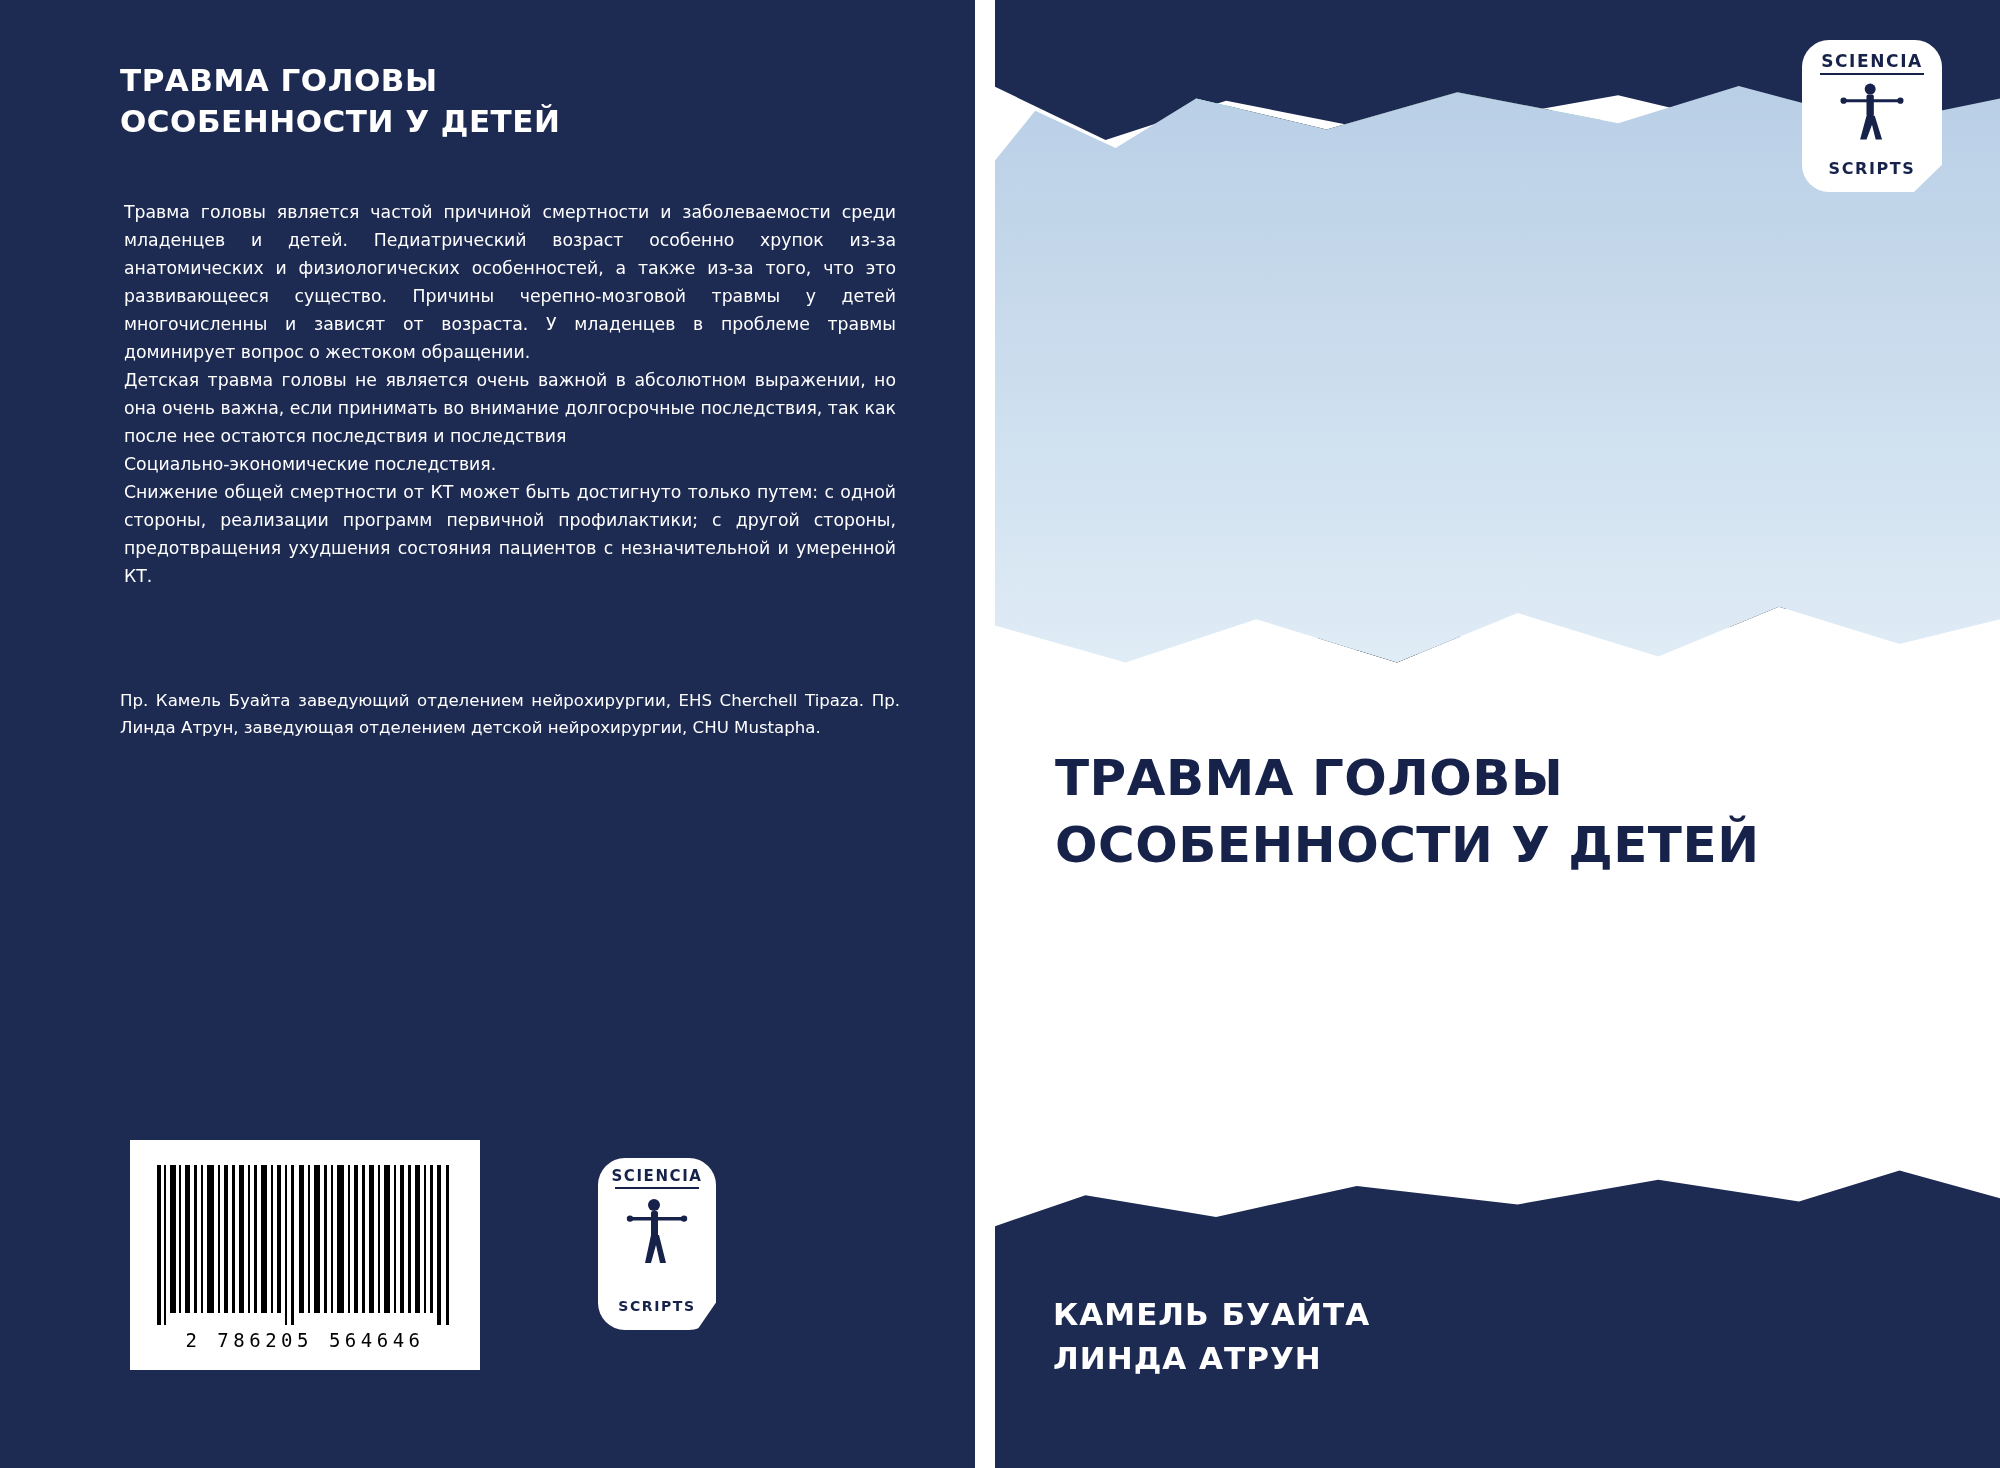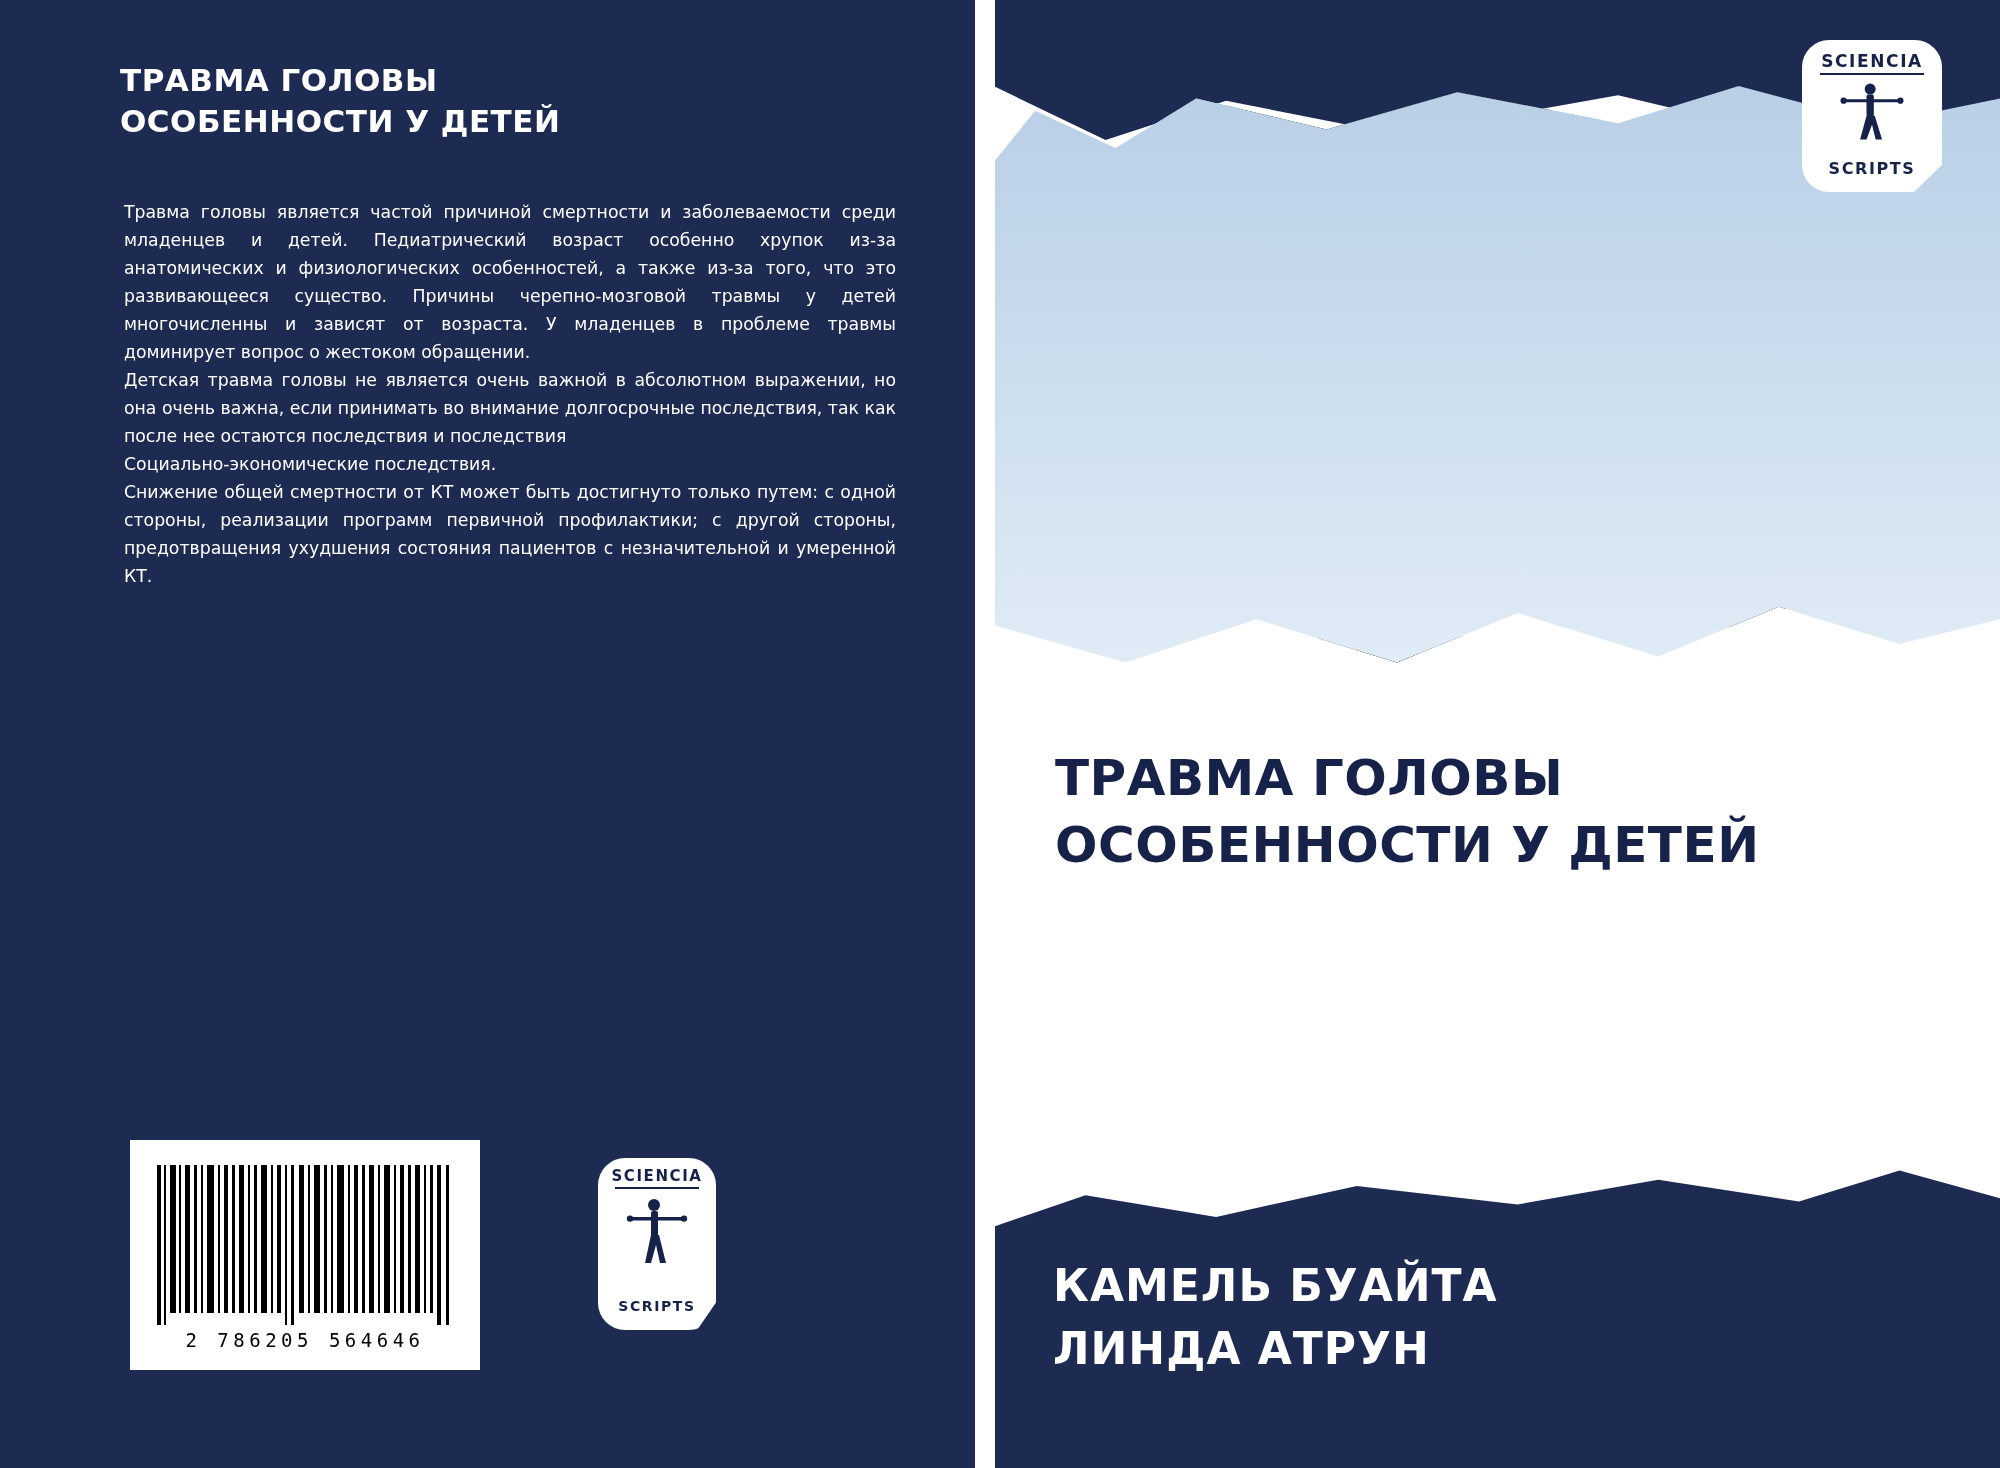--- a/index.html
+++ b/index.html
@@ -207,21 +207,21 @@
     width: 1005px;
     height: 310px;
     background: #1d2a52;
     clip-path: polygon(0 22%, 9% 12%, 22% 19%, 36% 9%, 52% 15%, 66% 7%, 80% 14%, 90% 4%, 100% 13%, 100% 100%, 0 100%);
   }
   .front-authors {
     position: absolute;
     left: 58px;
     bottom: 88px;
     color: #ffffff;
-    font-size: 44px;
+    font-size: 31px;
     font-weight: bold;
     line-height: 1.42;
     letter-spacing: 1px;
     white-space: pre-line;
   }
 </style>
 </head>
 <body>
 
 <div class="cover">
@@ -232,20 +232,24 @@
       <h1 class="back-title">ТРАВМА ГОЛОВЫ
 ОСОБЕННОСТИ У ДЕТЕЙ</h1>
       <div class="blurb">
         <p>Травма головы является частой причиной смертности и заболеваемости среди младенцев и детей. Педиатрический возраст особенно хрупок из-за анатомических и физиологических особенностей, а также из-за того, что это развивающееся существо. Причины черепно-мозговой травмы у детей многочисленны и зависят от возраста. У младенцев в проблеме травмы доминирует вопрос о жестоком обращении.
 Детская травма головы не является очень важной в абсолютном выражении, но она очень важна, если принимать во внимание долгосрочные последствия, так как после нее остаются последствия и последствия
 Социально-экономические последствия.
 Снижение общей смертности от КТ может быть достигнуто только путем: с одной стороны, реализации программ первичной профилактики; с другой стороны, предотвращения ухудшения состояния пациентов с незначительной и умеренной КТ.</p>
       </div>
     </div>
 
+    <div class="authors-back">
+      <p>Пр. Камель Буайта заведующий отделением нейрохирургии, EHS Cherchell Tipaza.
+Пр. Линда Атрун, заведующая отделением детской нейрохирургии, CHU Mustapha.</p>
+    </div>
 
     <div class="barcode-box">
       <svg class="barcode-bars" viewBox="0 0 300 160" preserveAspectRatio="none">
         <g fill="#000000">
           <rect x="2" y="0" width="4" height="160"></rect>
           <rect x="9" y="0" width="2" height="160"></rect>
           <rect x="15" y="0" width="6" height="148"></rect>
           <rect x="24" y="0" width="2" height="148"></rect>
           <rect x="30" y="0" width="5" height="148"></rect>
           <rect x="39" y="0" width="3" height="148"></rect>

